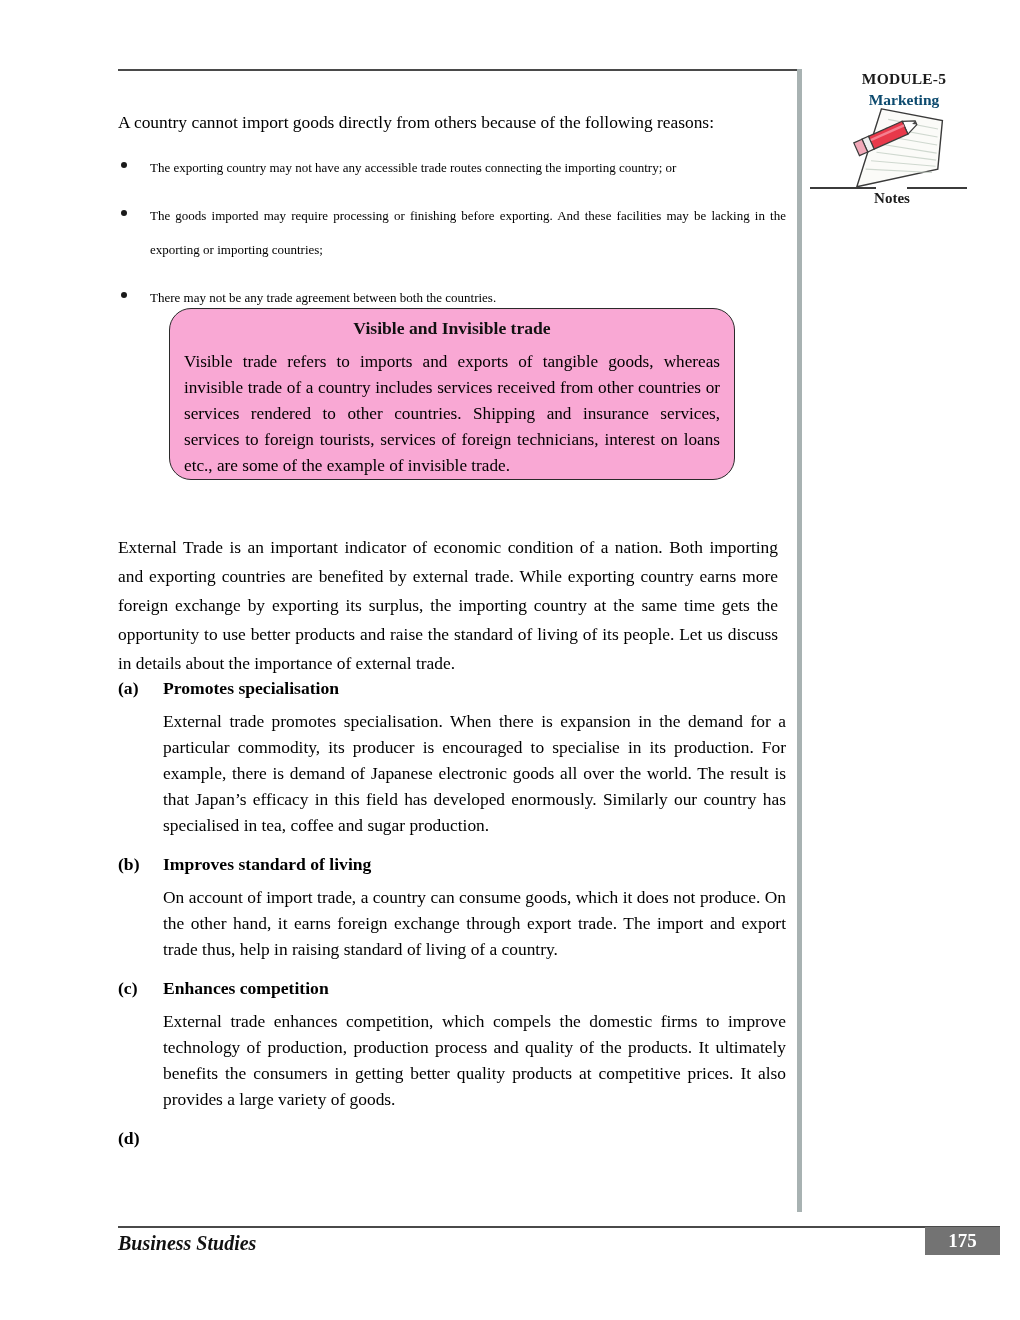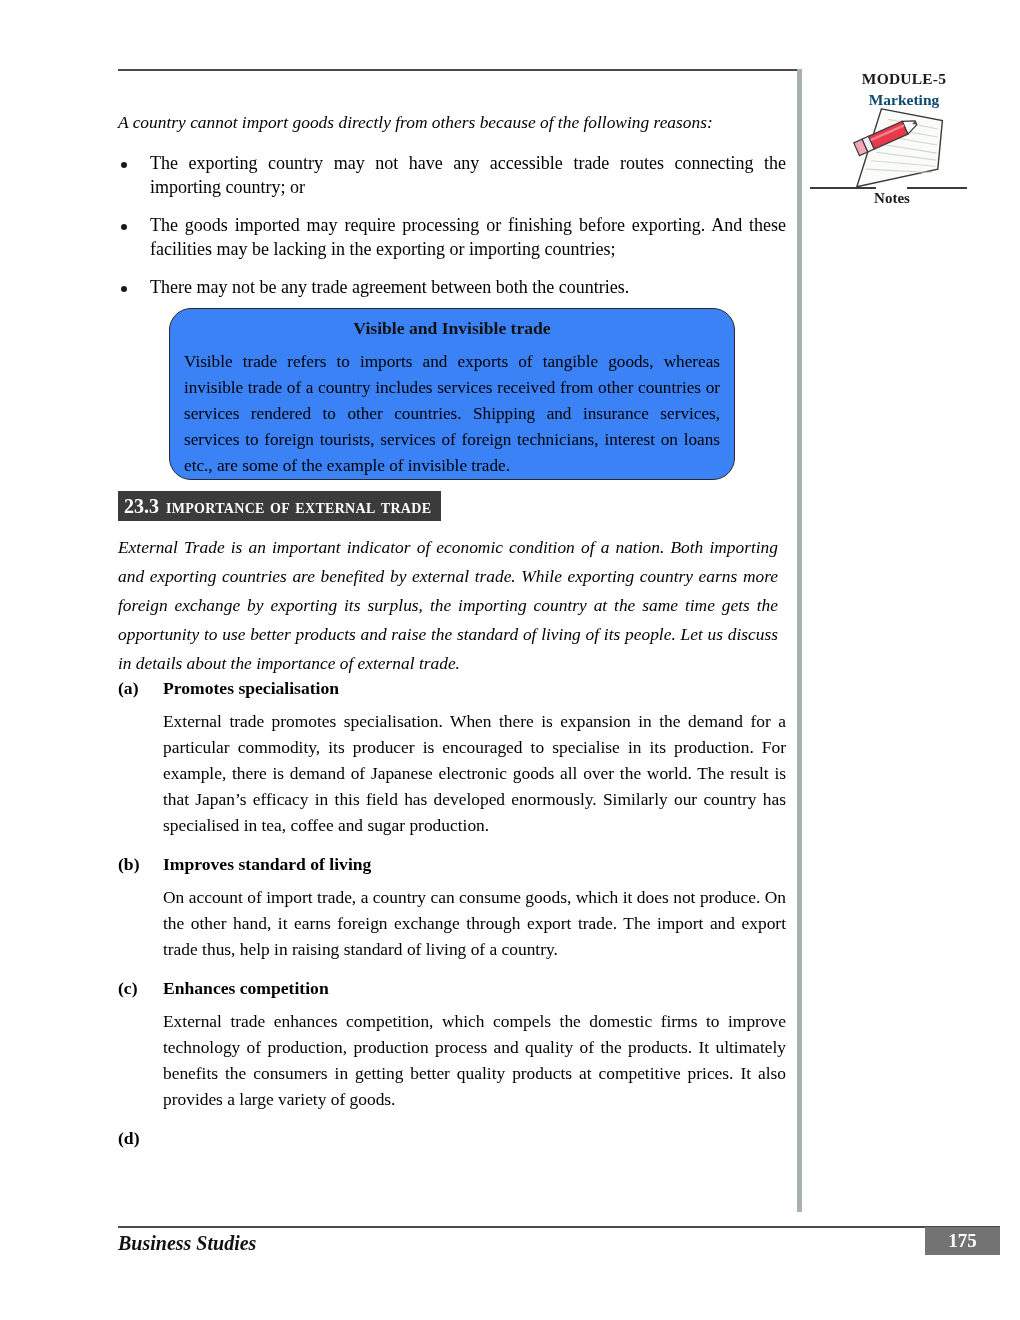--- a/index.html
+++ b/index.html
@@ -117,35 +117,34 @@
     width: 668px;
   }
 
   p.body {
     margin: 0 8px 6px 0;
     font-size: 17.4px;
     line-height: 29px;
     text-align: justify;
     text-align-last: left;
     font-stretch: semi-condensed;
-    font-style: italic;
   }
 
   
   ul.bullets {
     list-style: none;
     margin: 14px 0 0 0;
     padding: 0;
   }
   ul.bullets > li {
     position: relative;
     padding-left: 32px;
     margin-bottom: 14px;
-    font-size: 18px;
-    line-height: 24px;
+    font-size: 13px;
+    line-height: 34px;
     text-align: justify;
     text-align-last: left;
   }
   ul.bullets > li .dot {
     position: absolute;
     left: 3px;
     top: 11px;
     width: 6px;
     height: 6px;
     border-radius: 50%;
@@ -155,21 +154,21 @@
   
   .callout {
     position: absolute;
     left: 169px;
     top: 308px;
     width: 566px;
     height: 172px;
     border: 1.6px solid #2a2a2a;
     border-radius: 22px;
     box-sizing: border-box;
-    background: #3b82f6;
+    background: #f9a8d4;
   }
   .callout-title {
     margin: 9px 0 0 0;
     text-align: center;
     font-weight: bold;
     font-size: 17.6px;
     color: #111;
   }
   .callout-body {
     margin: 10px 14px 0 14px;
@@ -329,24 +328,20 @@
         <span>There may not be any trade agreement between both the countries.</span>
       </li>
     </ul>
   </div>
 
   <div class="callout">
     <div class="callout-title">Visible and Invisible trade</div>
     <div class="callout-body">Visible trade refers to imports and exports of tangible goods, whereas invisible trade of a country includes services received from other countries or services rendered to other countries. Shipping and insurance services, services to foreign tourists, services of foreign technicians, interest on loans etc., are some of the example of invisible trade.</div>
   </div>
 
-  <div class="section-bar">
-    <span class="section-num">23.3</span>
-    <span class="section-title">Importance of External Trade</span>
-  </div>
 
   <div class="col" style="top:533px;">
     <p class="body">External Trade is an important indicator of economic condition of a nation. Both importing and exporting countries are benefited by external trade. While exporting country earns more foreign exchange by exporting its surplus, the importing country at the same time gets the opportunity to use better products and raise the standard of living of its people. Let us discuss in details about the importance of external trade.</p>
   </div>
 
   <div class="lettered" style="top:675px;">
 
     <div class="item-head">
       <span class="letter">(a)</span>
       <span>Promotes specialisation</span>

